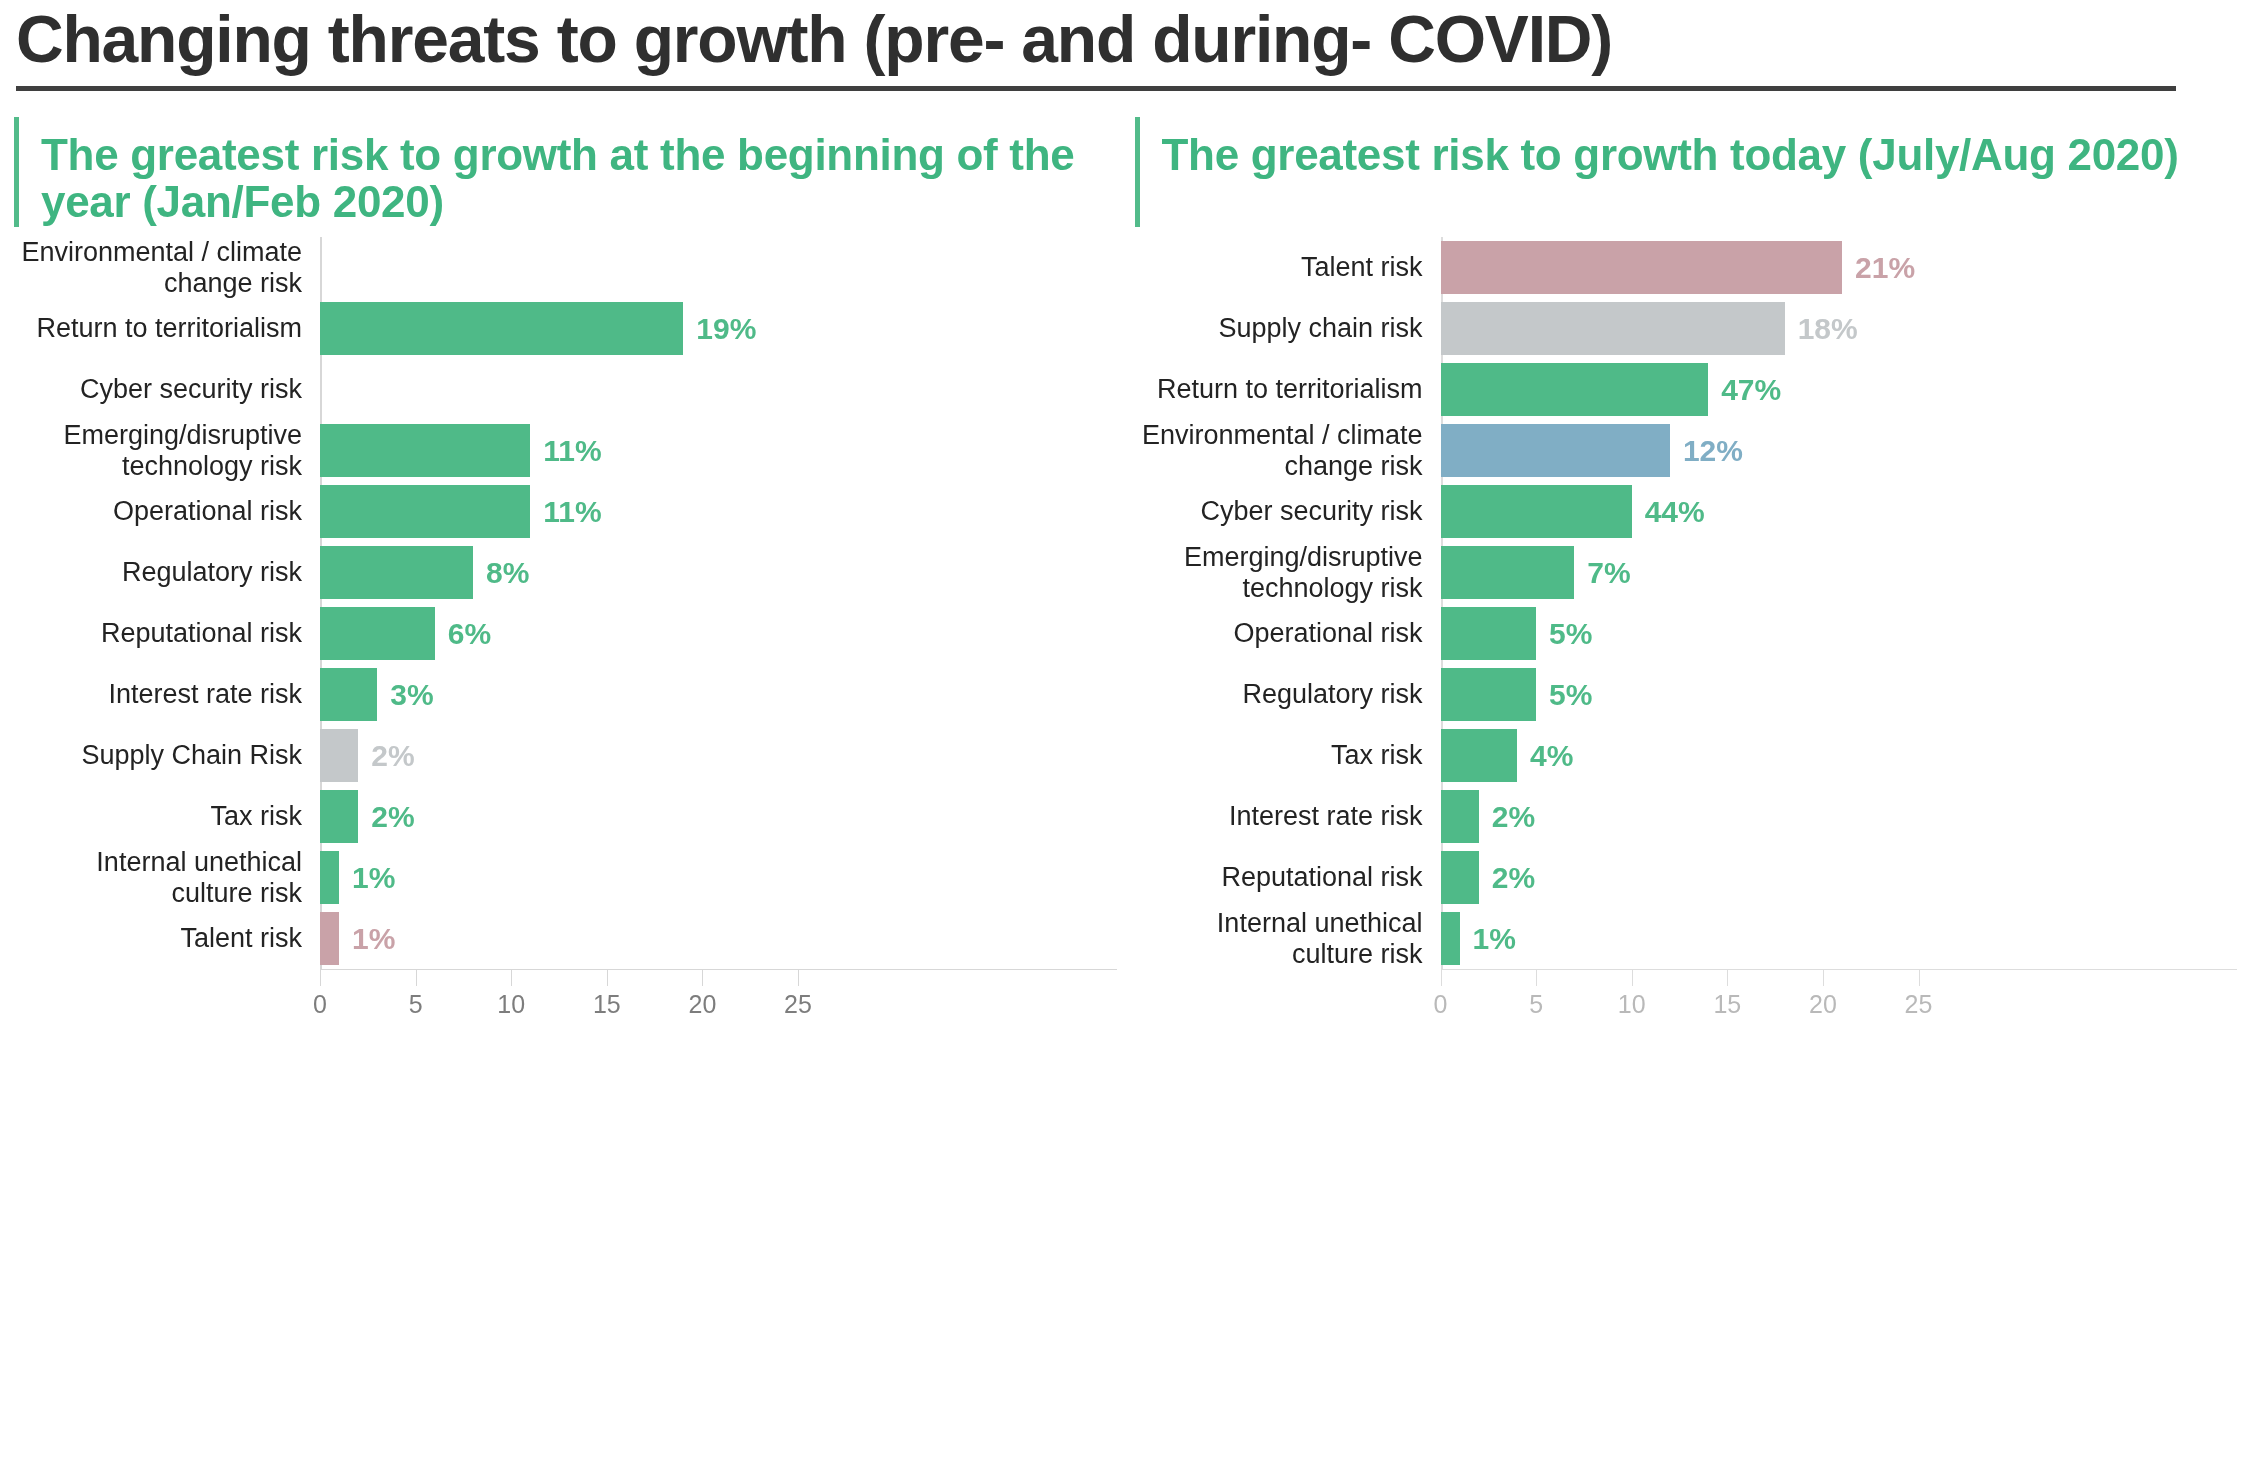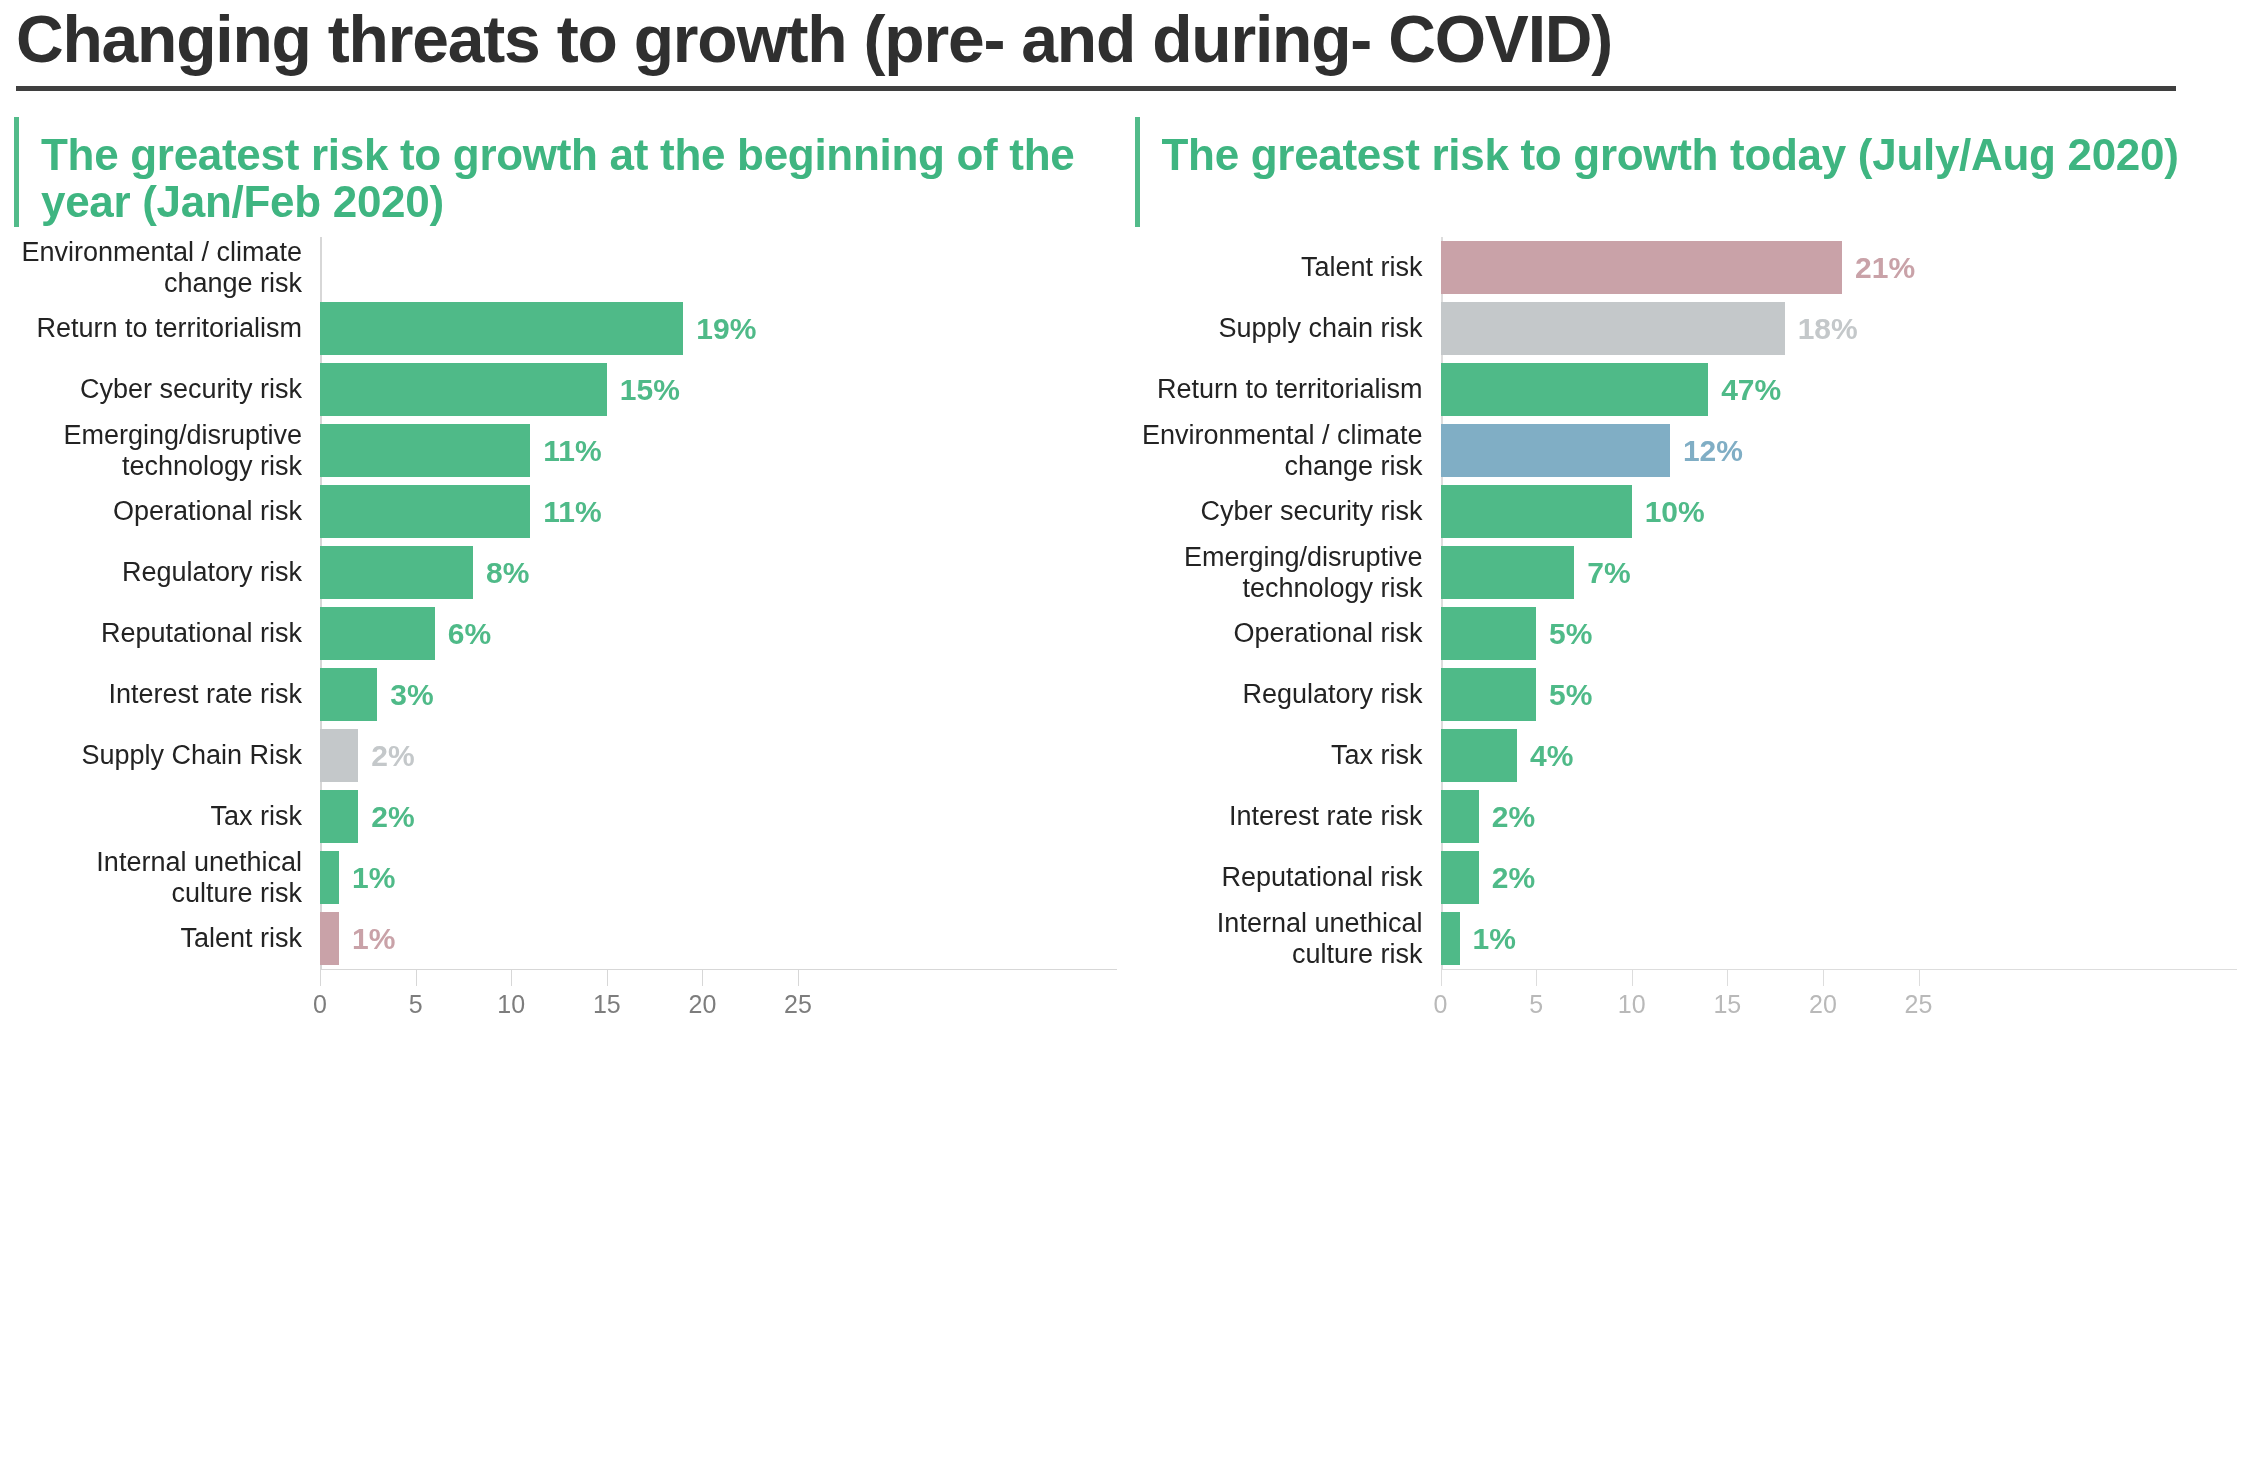--- a/index.html
+++ b/index.html
@@ -193,24 +193,20 @@
             </div>
             <div class="row">
               <div class="cat">Return to territorialism</div>
               <div class="plot">
                 <span class="bar" style="width: 363.28px; background: rgb(79, 186, 136);"></span>
                 <span class="val" style="color: rgb(79, 186, 136); text-align: center;">19%</span>
               </div>
             </div>
             <div class="row">
               <div class="cat">Cyber security risk</div>
-              <div class="plot">
-                <span class="bar" style="width: 286.8px; background: rgb(79, 186, 136);"></span>
-                <span class="val" style="color: rgb(79, 186, 136);">15%</span>
-              </div>
             </div>
             <div class="row">
               <div class="cat">Emerging/disruptive technology risk</div>
               <div class="plot">
                 <span class="bar" style="width: 210.32px; background: rgb(79, 186, 136);"></span>
                 <span class="val" style="color: rgb(79, 186, 136);">11%</span>
               </div>
             </div>
             <div class="row">
               <div class="cat">Operational risk</div>
@@ -320,21 +316,21 @@
               <div class="cat">Environmental / climate change risk</div>
               <div class="plot">
                 <span class="bar" style="width: 229.44px; background: rgb(128, 174, 197);"></span>
                 <span class="val" style="color: rgb(128, 174, 197);">12%</span>
               </div>
             </div>
             <div class="row">
               <div class="cat">Cyber security risk</div>
               <div class="plot">
                 <span class="bar" style="width: 191.2px; background: rgb(79, 186, 136);"></span>
-                <span class="val" style="color: rgb(79, 186, 136);">10%</span>
+                <span class="val" style="color: rgb(79, 186, 136);">44%</span>
               </div>
             </div>
             <div class="row">
               <div class="cat">Emerging/disruptive technology risk</div>
               <div class="plot">
                 <span class="bar" style="width: 133.84px; background: rgb(79, 186, 136);"></span>
                 <span class="val" style="color: rgb(79, 186, 136);">7%</span>
               </div>
             </div>
             <div class="row">

